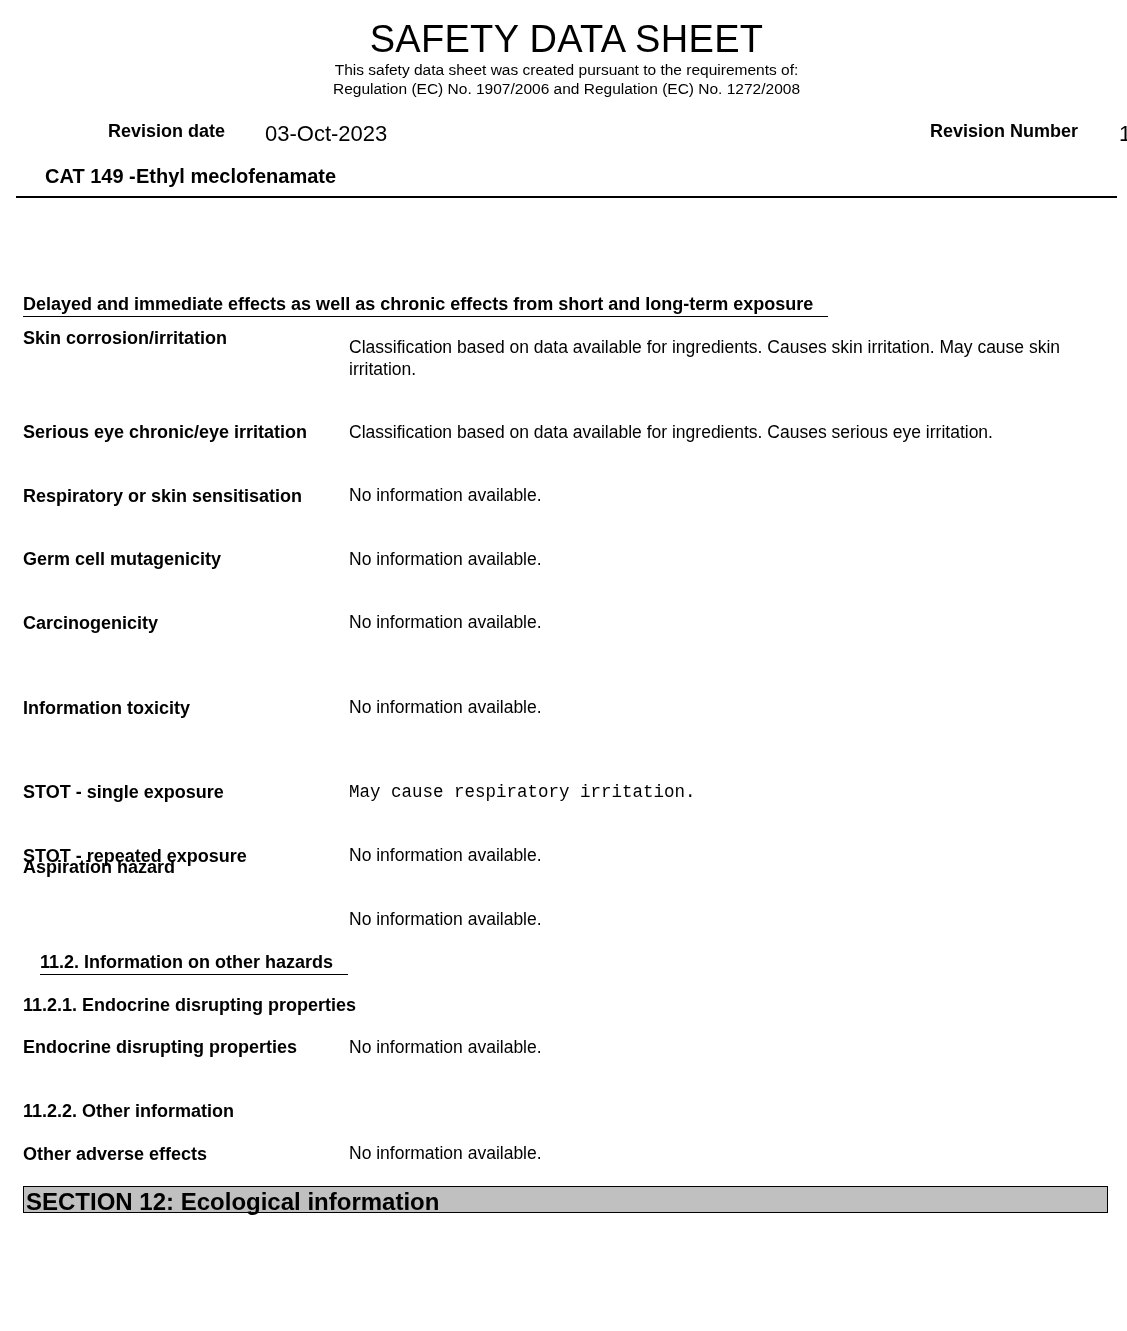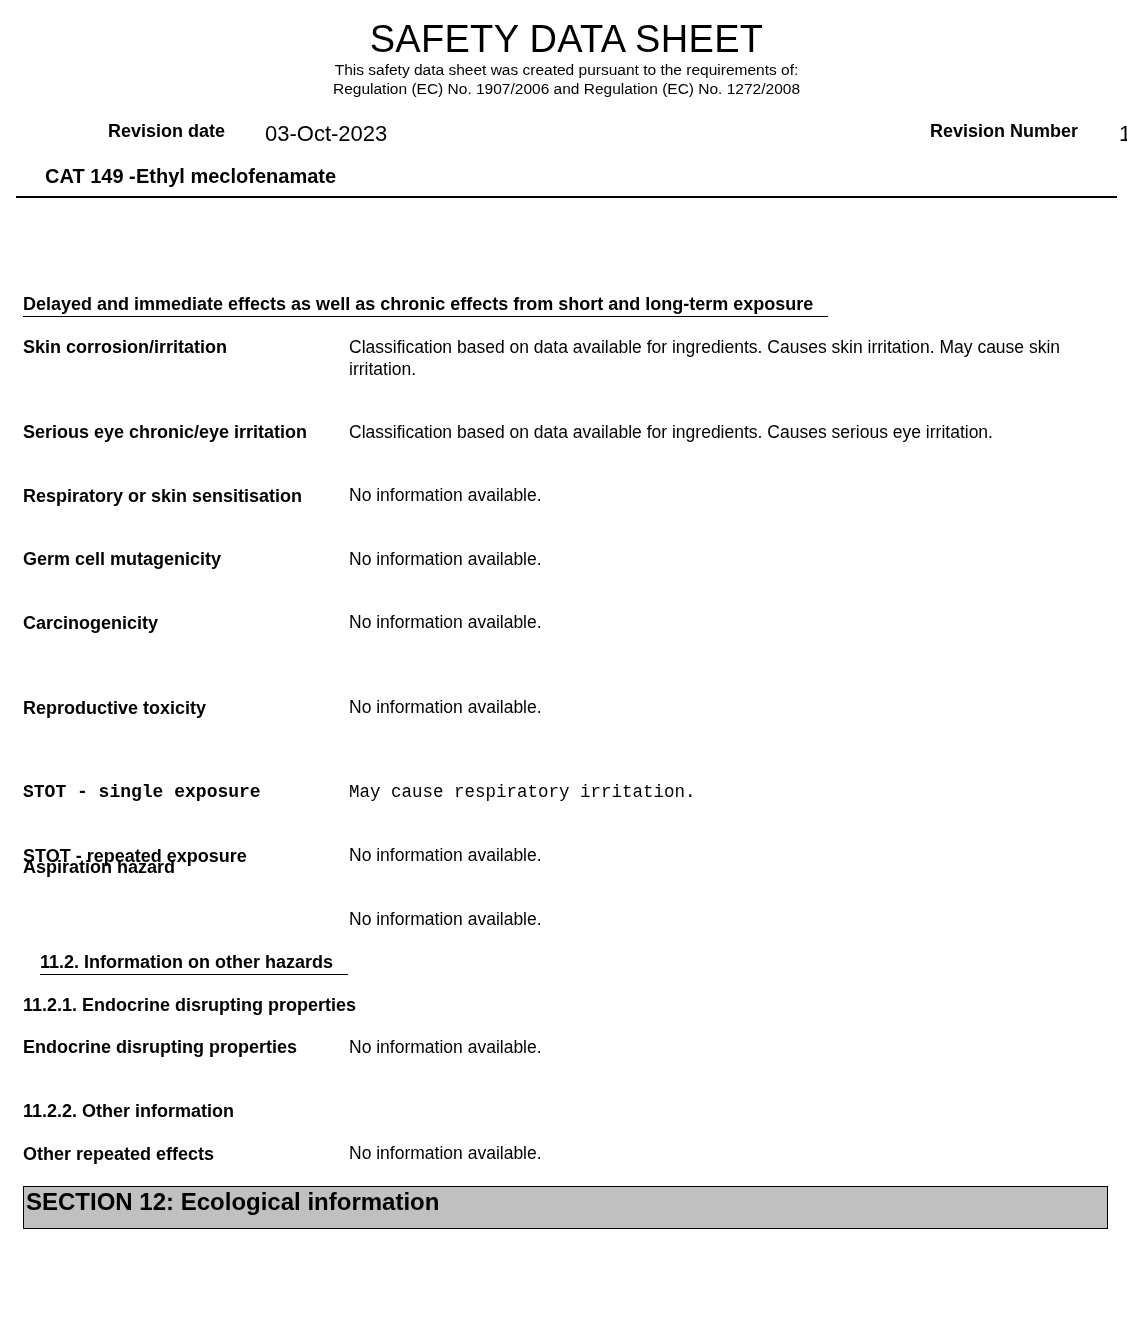--- a/index.html
+++ b/index.html
@@ -8,21 +8,21 @@
     .title { left: 0; width: 1133px; top: 18px; text-align: center; font-size: 38px; letter-spacing: 0.3px; }
     .subtitle { left: 0; width: 1133px; text-align: center; font-size: 15.5px; }
     .rev-label { font-weight: bold; font-size: 18px; }
     .rev-val { font-size: 22px; margin-left: 20px; }
     .product { font-weight: bold; font-size: 20px; }
     .hr { position: absolute; left: 16px; width: 1101px; top: 196px; height: 0; border-top: 2px solid #000; }
     .u-head { font-weight: bold; font-size: 18px; border-bottom: 1.5px solid #000; padding-bottom: 1px; }
     .lbl { left: 23px; font-weight: bold; font-size: 18px; }
     .val { left: 349px; font-size: 17.5px; line-height: 22px; white-space: normal; width: 770px; }
     .sub-head { left: 23px; font-weight: bold; font-size: 18px; }
-    .section-bar { position: absolute; left: 23px; top: 1186px; width: 1085px; height: 43px; background: #c0c0c0; border: 1.5px solid #000; box-sizing: border-box; }
+    .section-bar { position: absolute; left: 23px; top: 1186px; width: 1085px; height: 27px; background: #c0c0c0; border: 1.5px solid #000; box-sizing: border-box; }
     .section-bar span { position: absolute; left: 2px; top: 1px; font-weight: bold; font-size: 24px; white-space: nowrap; }
   </style>
 </head>
 <body>
 
 <div>
   <div class="abs title">SAFETY DATA SHEET</div>
   <div class="abs subtitle" style="top:61px;">This safety data sheet was created pursuant to the requirements of:</div>
   <div class="abs subtitle" style="top:80px;">Regulation (EC) No. 1907/2006 and Regulation (EC) No. 1272/2008</div>
 
@@ -34,62 +34,62 @@
 
   <div class="abs product" style="left:23px; top:165px;margin-left:22px;">CAT 149 -</div>
   <div class="abs product" style="left:136px; top:165px;">Ethyl meclofenamate</div>
   <div class="hr"></div>
 </div>
 
 <div class="abs u-head" style="left:23px; top:294px; padding-right:15px;">Delayed and immediate effects as well as chronic effects from short and long-term exposure</div>
 
 <div>
   <div>
-    <div class="abs lbl" style="top:337px;text-align:right;">Skin corrosion/irritation</div>
+    <div class="abs lbl" style="top:328px;text-align:right;">Skin corrosion/irritation</div>
     <div class="abs val" style="top:336px;">Classification based on data available for ingredients. Causes skin irritation. May cause skin irritation.</div>
   </div>
   <div>
     <div class="abs lbl" style="top:422px;">Serious eye chronic/eye irritation</div>
     <div class="abs val" style="top:421px;">Classification based on data available for ingredients. Causes serious eye irritation.</div>
   </div>
   <div>
     <div class="abs lbl" style="top:486px;">Respiratory or skin sensitisation</div>
     <div class="abs val" style="top:484px;">No information available.</div>
   </div>
   <div>
     <div class="abs lbl" style="top:549px;">Germ cell mutagenicity</div>
     <div class="abs val" style="top:548px;">No information available.</div>
   </div>
   <div>
     <div class="abs lbl" style="top:613px;">Carcinogenicity</div>
     <div class="abs val" style="top:611px;">No information available.</div>
   </div>
   <div>
-    <div class="abs lbl" style="top:698px;">Reproductive toxicity</div>
+    <div class="abs lbl" style="top:698px;">Information toxicity</div>
     <div class="abs val" style="top:696px;">No information available.</div>
   </div>
   <div>
-    <div class="abs lbl" style="top:782px;font-family:Liberation Mono, monospace;">STOT - single exposure</div>
+    <div class="abs lbl" style="top:782px;">STOT - single exposure</div>
     <div class="abs val" style="top:781px;font-family:Liberation Mono, monospace;">May cause respiratory irritation.</div>
   </div>
   <div>
     <div class="abs lbl" style="top:846px;">STOT - repeated exposure</div>
     <div class="abs val" style="top:844px;">No information available.</div>
   </div>
   <div>
     <div class="abs lbl" style="top:857px;">Aspiration hazard</div>
     <div class="abs val" style="top:908px;">No information available.</div>
   </div>
 </div>
 
 <div>
   <div class="abs u-head" style="left:40px; top:952px; padding-right:15px;">11.2.  Information on other hazards</div>
   <div class="abs sub-head" style="top:995px;">11.2.1.  Endocrine disrupting properties</div>
   <div class="abs lbl" style="top:1037px;">Endocrine disrupting properties</div>
   <div class="abs val" style="top:1036px;">No information available.</div>
   <div class="abs sub-head" style="top:1101px;">11.2.2.  Other information</div>
-  <div class="abs lbl" style="top:1144px;">Other repeated effects</div>
+  <div class="abs lbl" style="top:1144px;">Other adverse effects</div>
   <div class="abs val" style="top:1142px;">No information available.</div>
 </div>
 
 <div class="section-bar">
   <span>SECTION 12: Ecological information</span>
 </div>
 
 </body></html>

